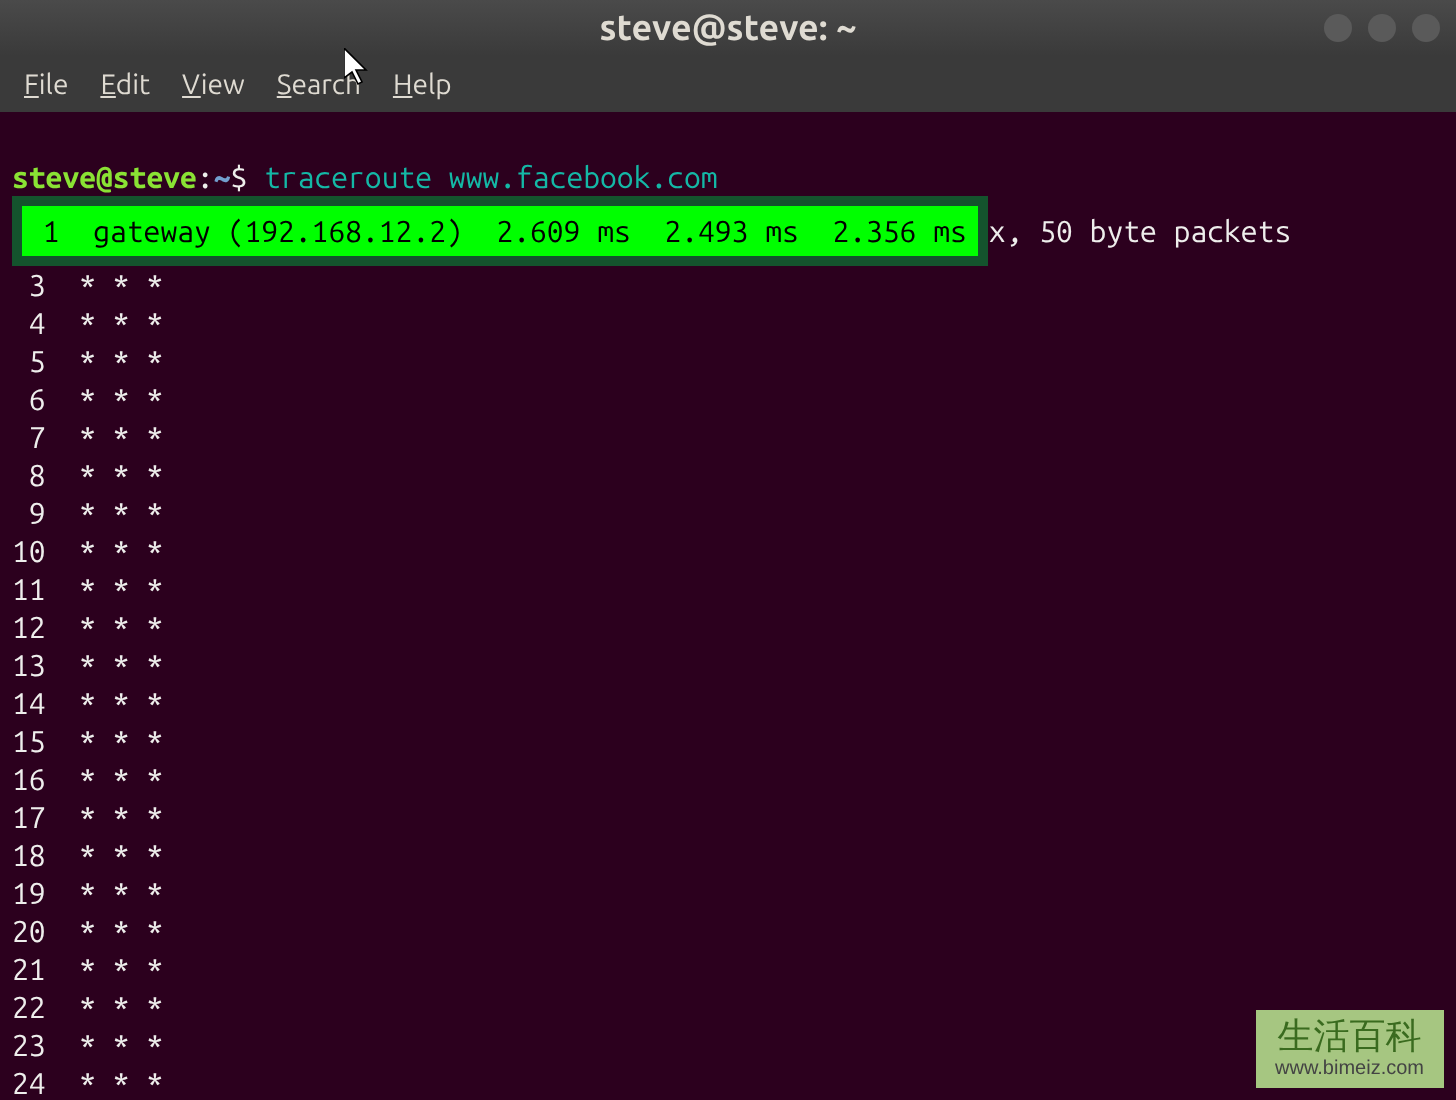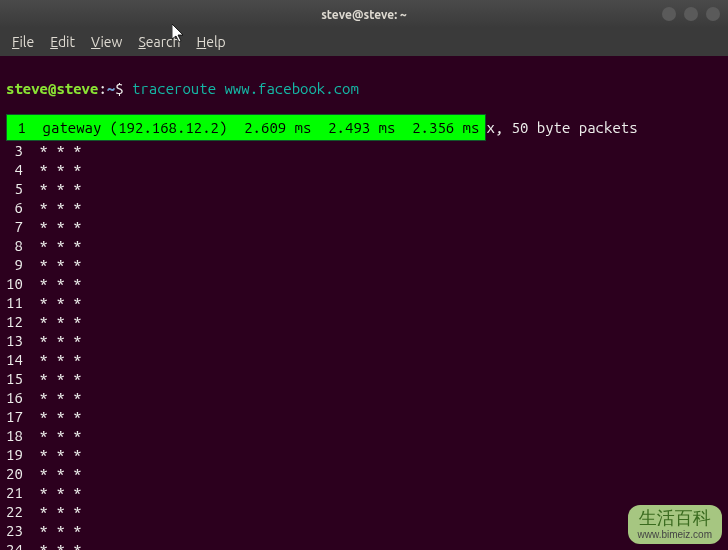--- a/index.html
+++ b/index.html
@@ -20,21 +20,21 @@
       height: 28px;
       background: linear-gradient(to bottom, #4a4a4a, #3a3a3a);
       display: flex;
       align-items: center;
       justify-content: center;
       position: relative;
     }
     .title {
       color: #dfdbd2;
       font-family: 'Ubuntu', sans-serif;
-      font-size: 12px;
+      font-size: 18px;
       font-weight: bold;
     }
     .window-controls {
       position: absolute;
       right: 8px;
       display: flex;
       gap: 8px;
     }
     .window-btn {
       width: 14px;
@@ -79,36 +79,35 @@
     .prompt-colon { color: #eeeeec; }
     .prompt-path { color: #729fcf; font-weight: bold; }
     .prompt-dollar { color: #eeeeec; }
     .cmd { color: #14b8a6; }
     .hop-row { display: block; }
     .highlight-box {
       background: #00ff00;
       color: #000000;
       display: inline-block;
       padding: 3px 6px 3px 2px;
-      border: 1px solid #14532d;
-      margin-top: 16px;
+      border: 5px solid #14532d;
     }
     .info-text { color: #eeeeec; }
     .watermark {
       position: absolute;
       right: 6px;
       bottom: 6px;
       background: rgba(180, 220, 140, 0.9);
       padding: 4px 10px;
       font-family: sans-serif;
       font-size: 18px;
       color: #3a6b1f;
       text-align: center;
       line-height: 1.1;
-      border-radius: 12px;
+      border-radius: 0;
     }
     .watermark-url {
       font-size: 10px;
       color: #444;
     }
   </style>
 </head>
 <body>
 
 <div class="titlebar">

